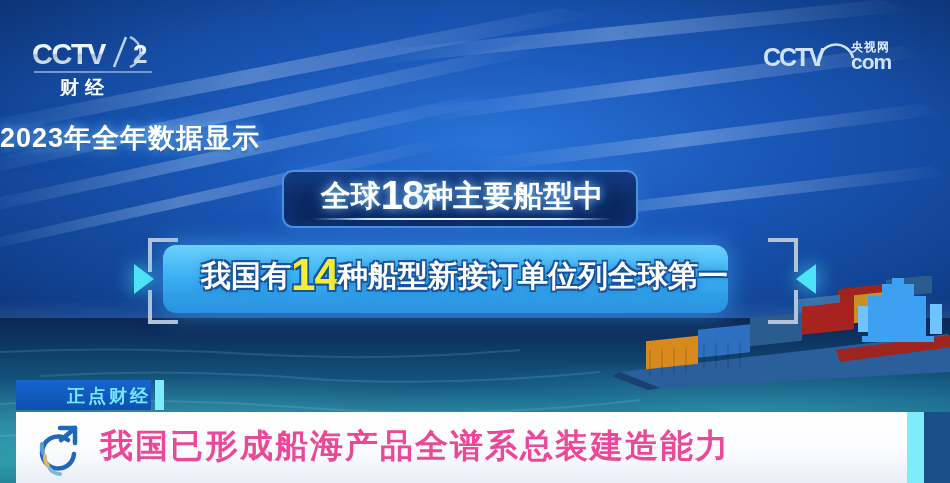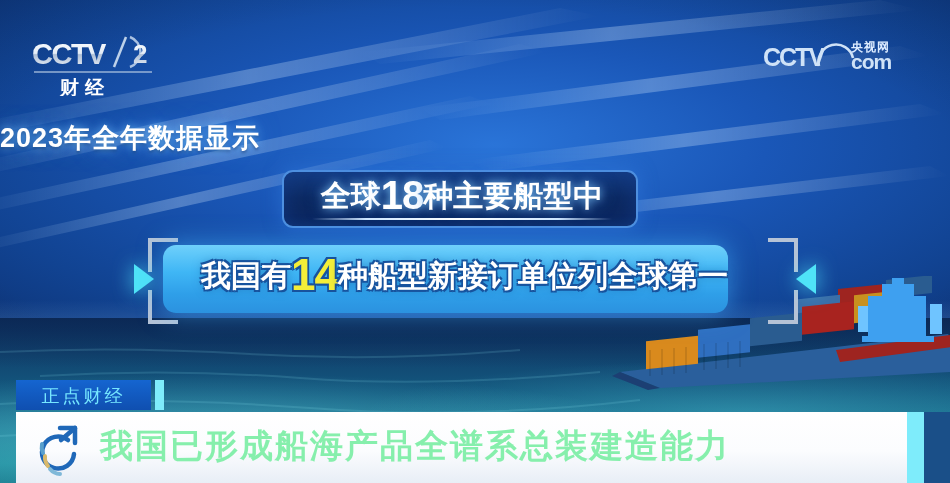--- a/index.html
+++ b/index.html
@@ -98,34 +98,34 @@
        filter:drop-shadow(0 0 10px rgba(80,230,255,.9));}
   .tri.left{left:134px;border-top:15px solid transparent;border-bottom:15px solid transparent;border-left:20px solid #4fe3f7;}
   .tri.right{left:796px;border-top:15px solid transparent;border-bottom:15px solid transparent;border-right:20px solid #4fe3f7;}
 
   
   .tag{
     position:absolute;left:16px;top:380px;width:135px;height:30px;
     background:linear-gradient(180deg,#1565d0 0%,#0f4fb0 100%);
   }
   .tag-text{
-    position:absolute;left:0;top:4px;width:135px;text-align:center;
-    font-size:18px;font-weight:normal;color:#76e7ff;letter-spacing:3px;
+    position:absolute;left:0;top:4px;width:135px;text-align:right;
+    font-size:18px;font-weight:bold;color:#76e7ff;letter-spacing:3px;
   }
   .tag-bar{position:absolute;left:155px;top:380px;width:9px;height:30px;background:#7eecfb;}
 
   .banner{
     position:absolute;left:16px;top:412px;width:891px;height:71px;
     background:linear-gradient(180deg,#ffffff 0%,#fbfcfe 55%,#e8eef6 100%);
   }
   .banner-cyan{position:absolute;left:907px;top:412px;width:17px;height:71px;background:#7eecfb;}
   .banner-navy{position:absolute;left:924px;top:412px;width:26px;height:71px;background:#1a4f88;}
   .banner-text{
     position:absolute;left:100px;top:424px;width:790px;
-    font-size:33px;font-weight:bold;letter-spacing:2px;color:#86efac;white-space:nowrap;
+    font-size:33px;font-weight:bold;letter-spacing:2px;color:#ec4899;white-space:nowrap;
   }
   .banner-icon{position:absolute;left:30px;top:420px;width:58px;height:58px;}
 </style>
 </head>
 <body>
 
 <div class="stage">
 
   <div class="bg-sky"></div>
 

